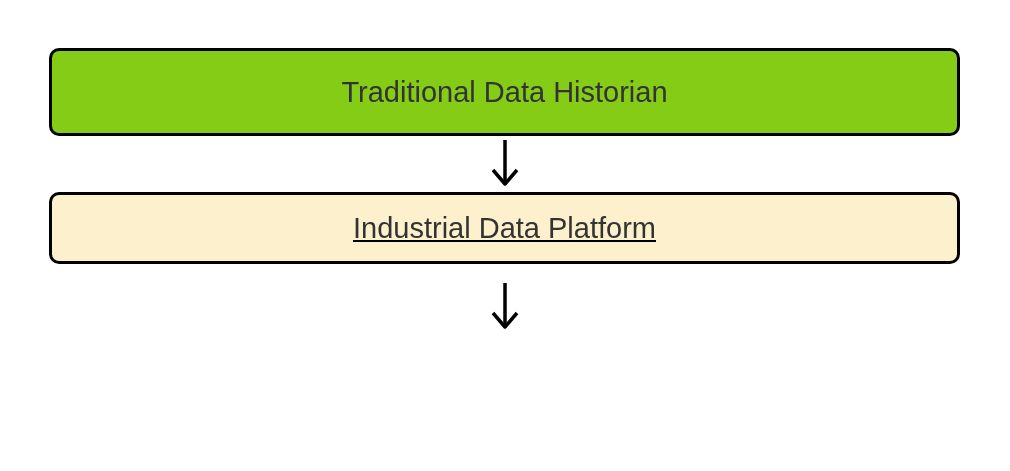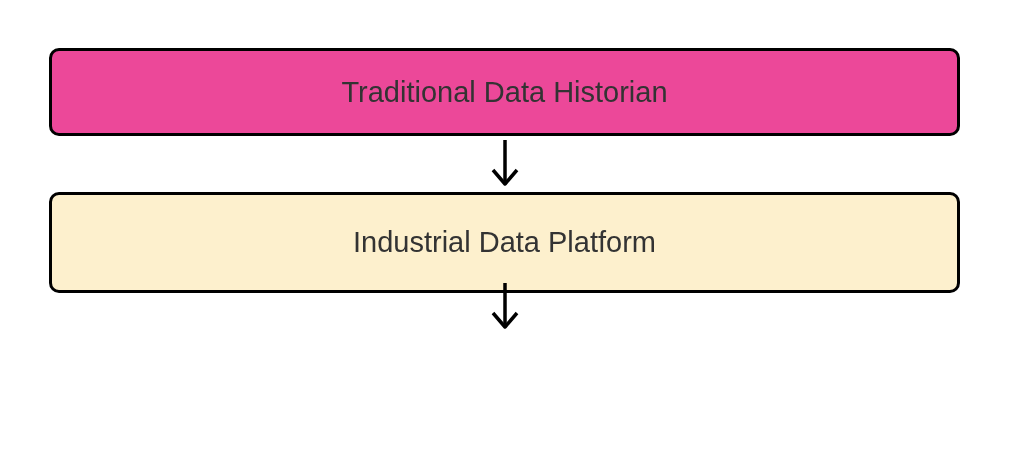--- a/index.html
+++ b/index.html
@@ -27,38 +27,38 @@
     justify-content: center;
   }
   .node-label {
     font-size: 29px;
     line-height: 1.2;
     color: #333333;
     text-align: center;
     white-space: nowrap;
   }
   #node-0 { top: 48px;  height: 88px; }
-  #node-1 { top: 192px; height: 101px; }
+  #node-1 { top: 192px; height: 72px; text-decoration: underline; }
   #node-2 { top: 335px; height: 85px; }
   .arrow {
     position: absolute;
     left: 487px;
     width: 36px;
     height: 48px;
   }
   #arrow-0 { top: 139px; }
   #arrow-1 { top: 282px; }
   .arrow svg { display: block; }
 </style>
 </head>
 <body>
 
 <div class="canvas">
 
-  <div class="node" id="node-0" style="background-color: #ec4899;">
+  <div class="node" id="node-0" style="background-color: #84cc16;">
     <span class="node-label">Traditional Data Historian</span>
   </div>
 
   <div class="arrow" id="arrow-0">
     <svg width="36" height="48" viewBox="0 0 36 48" xmlns="http://www.w3.org/2000/svg">
       <line x1="18" y1="1" x2="18" y2="44" stroke="#000000" stroke-width="3.5" stroke-linecap="butt"></line>
       <polyline points="6,31 18,45 30,31" fill="none" stroke="#000000" stroke-width="3.5" stroke-linejoin="round" stroke-linecap="butt"></polyline>
     </svg>
   </div>
 

